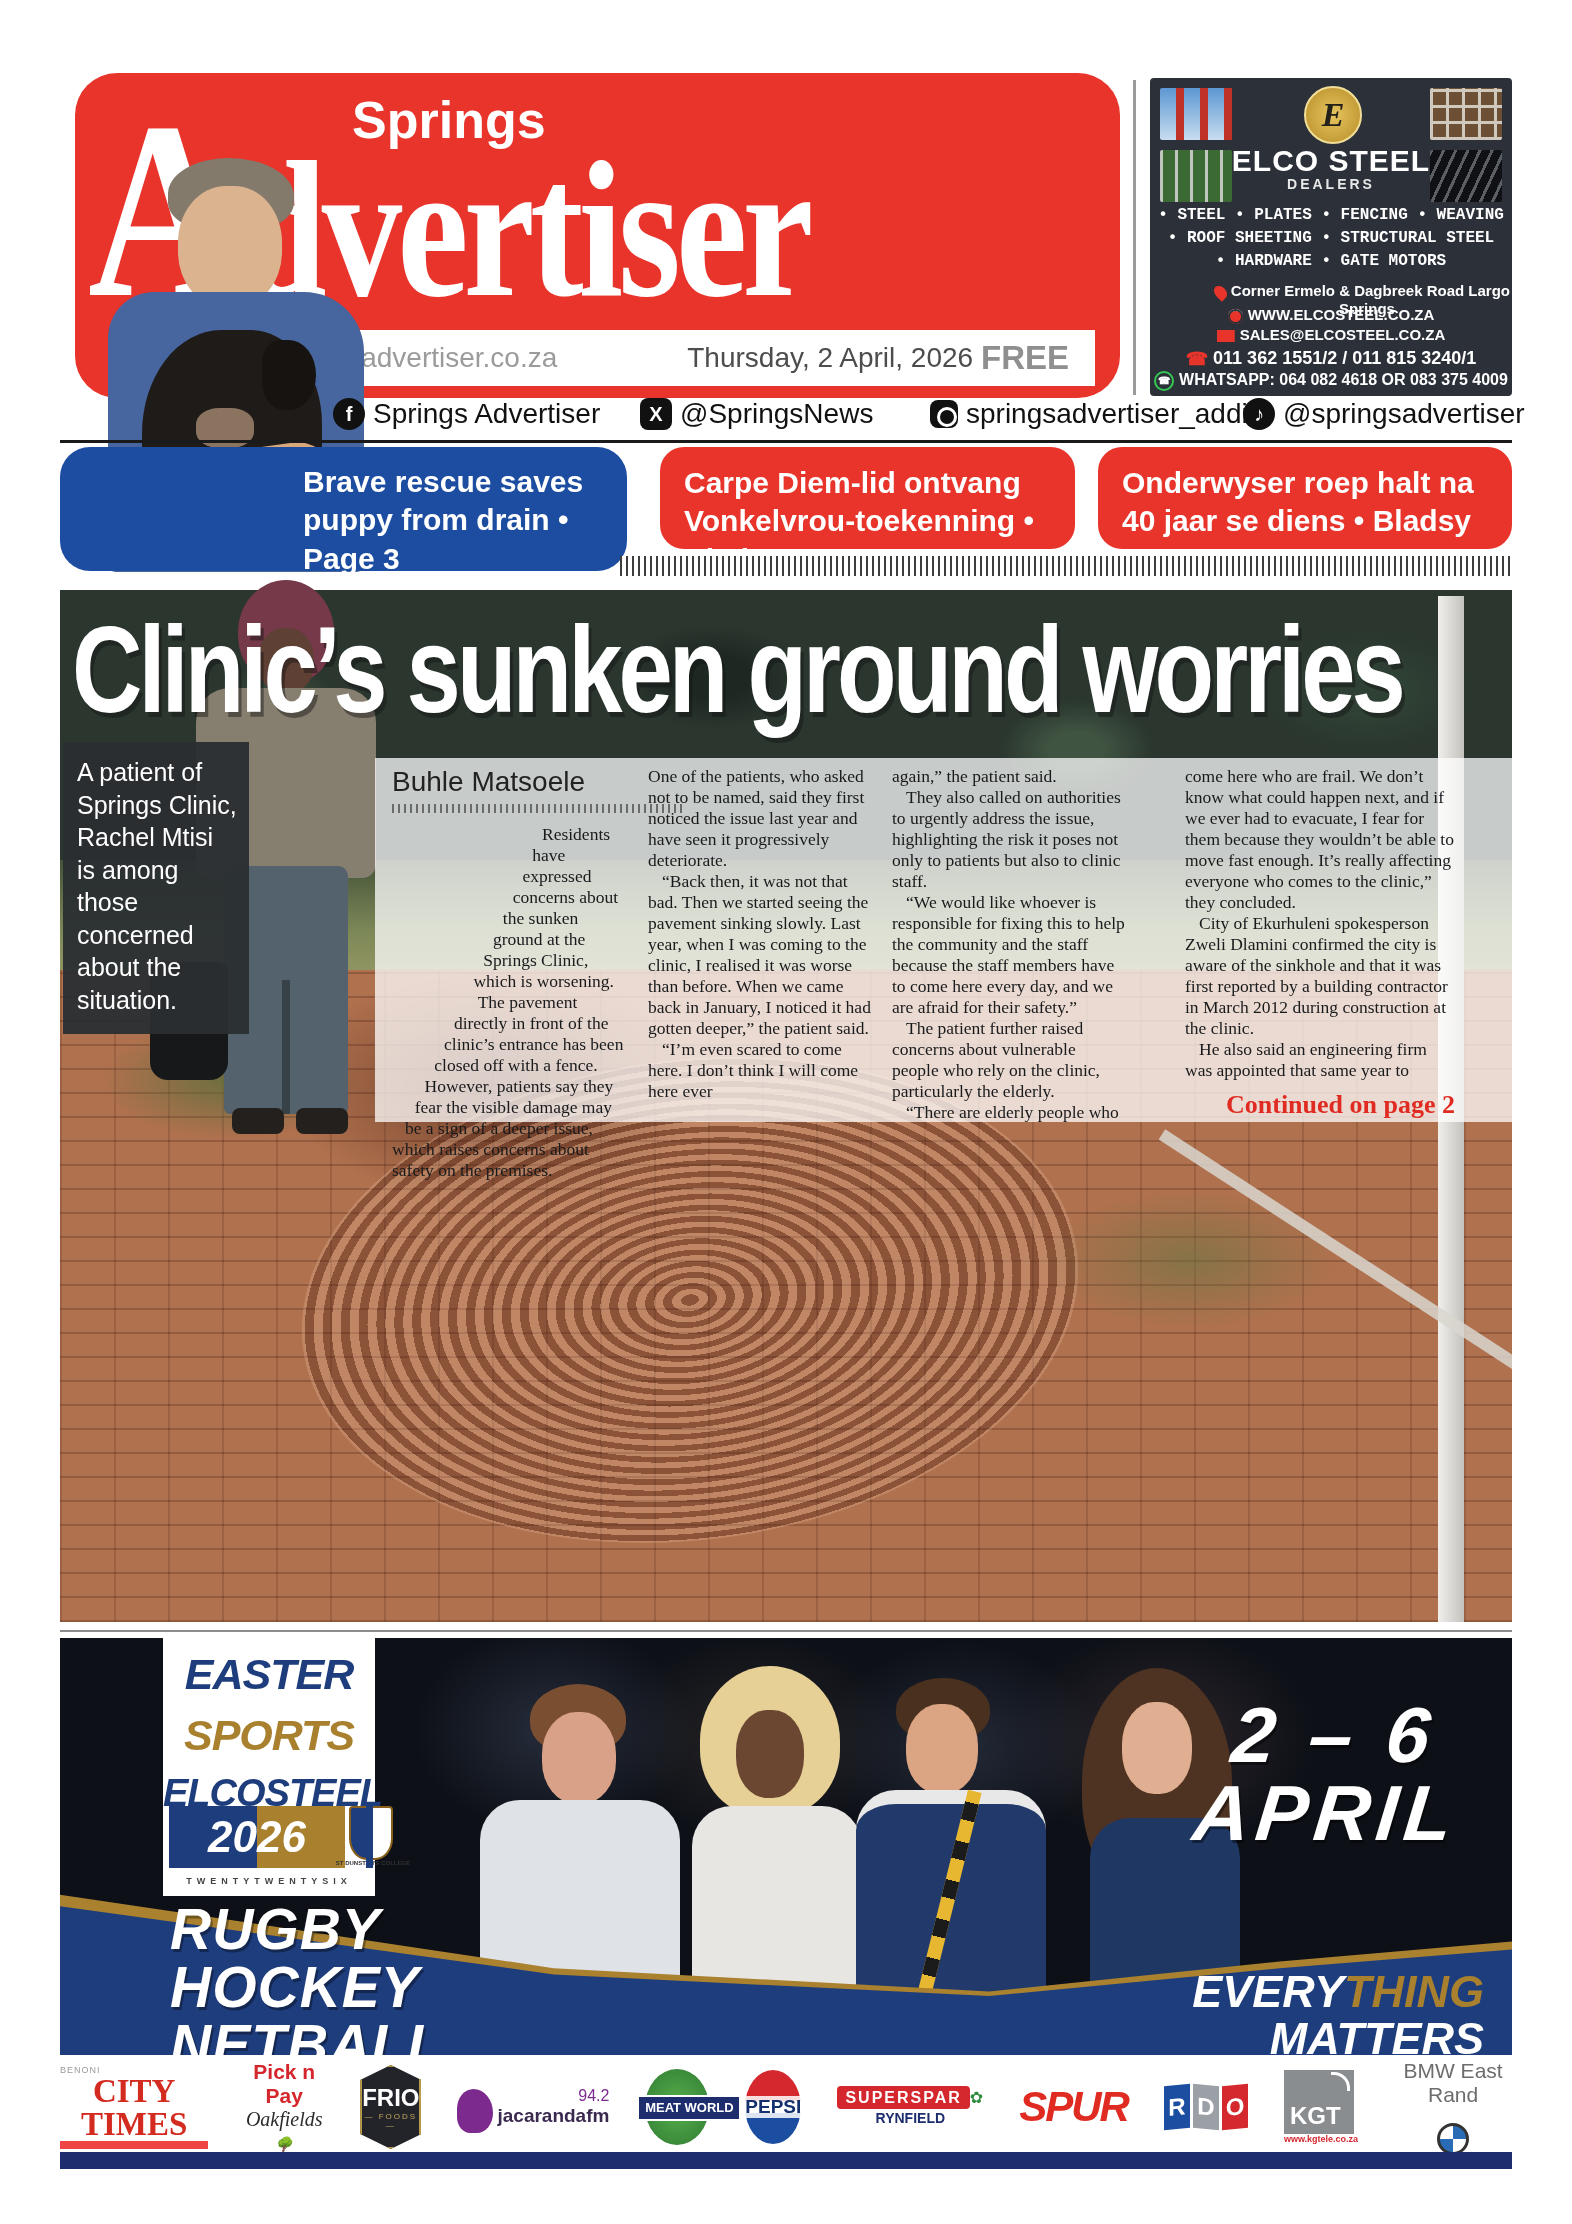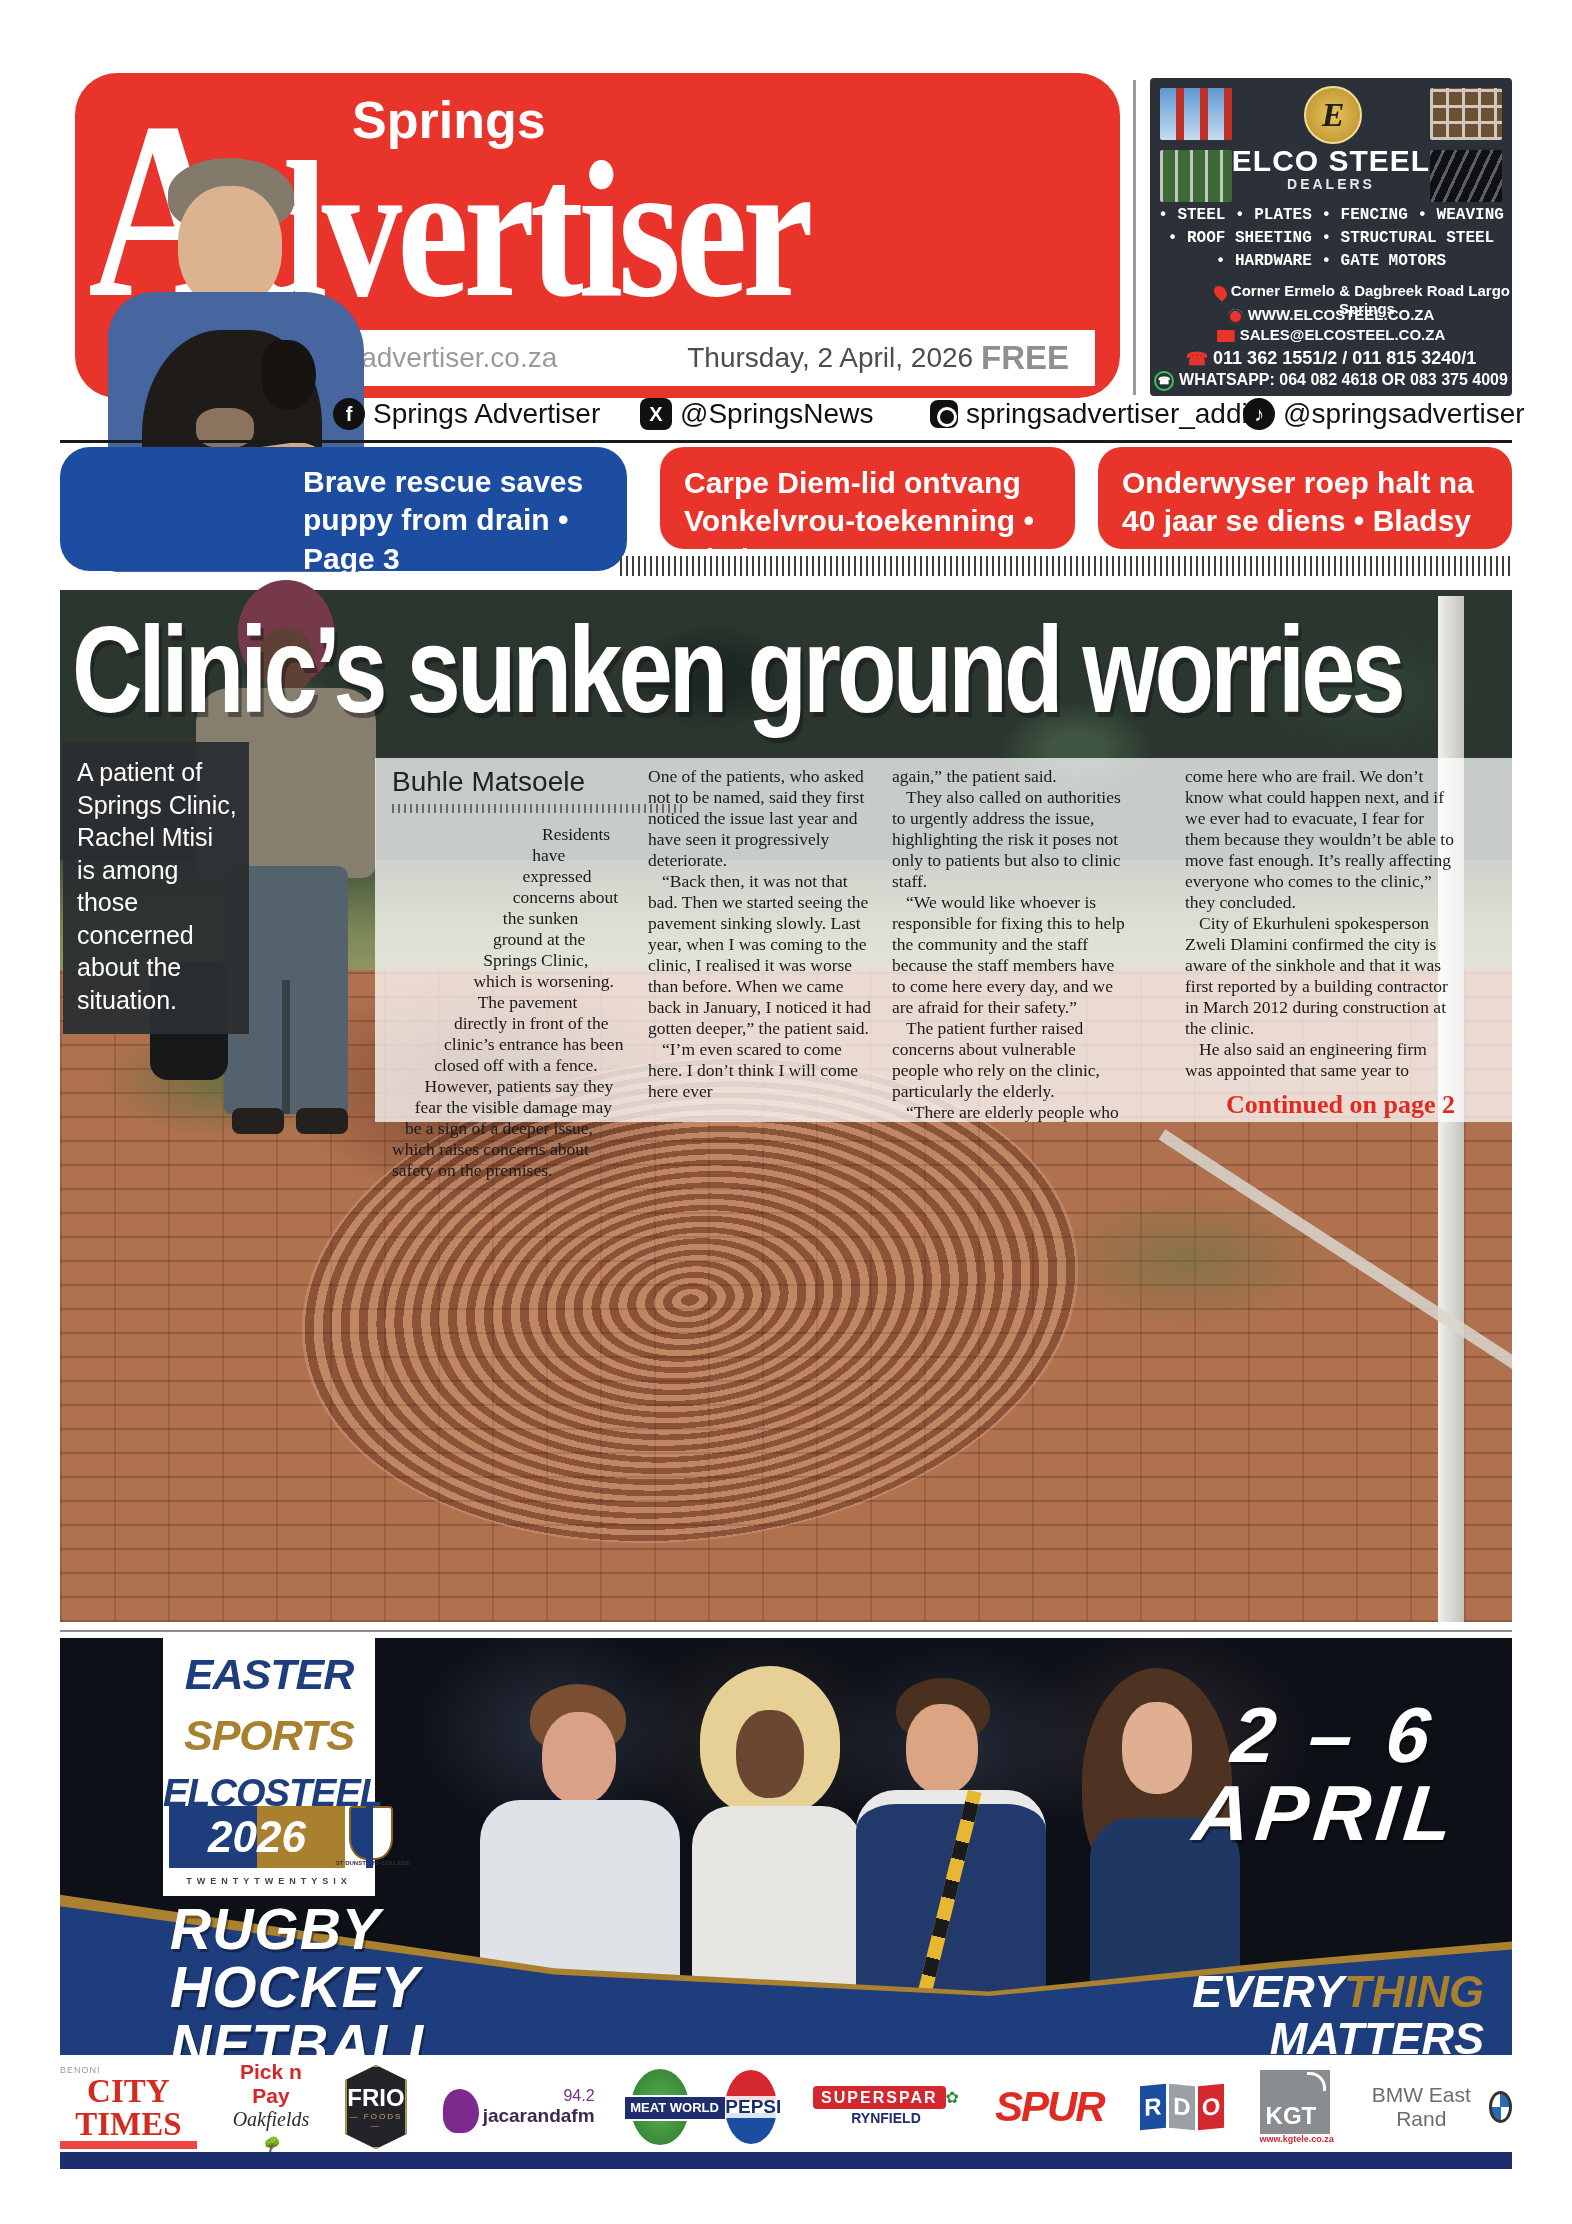--- a/index.html
+++ b/index.html
@@ -223,21 +223,21 @@
   .rdo{display:flex;gap:3px;}
   .rdo div{width:26px;height:44px;color:#fff;font-weight:800;font-size:24px;line-height:44px;}
   .rdo .r{background:#1b4ea0;transform:skewY(-6deg);}
   .rdo .d{background:#9aa0a6;transform:skewY(6deg);}
   .rdo .o{background:#d5272e;transform:skewY(-6deg);}
   .kgt{width:70px;height:64px;background:#8a8d90;position:relative;color:#fff;}
   .kgt .k{position:absolute;left:6px;bottom:4px;font-size:24px;font-weight:800;}
   .kgt .wifi{position:absolute;right:4px;top:2px;width:16px;height:16px;border-top:3px solid #fff;
      border-right:3px solid #fff;border-top-right-radius:16px;}
   .kgt-url{font-size:9px;color:#d5272e;font-weight:bold;}
-  .bmw{color:#6d6d6d;font-size:21px;display:flex;align-items:center;gap:16px;}
+  .bmw{color:#6d6d6d;font-size:21px;display:flex;align-items:center;gap:16px;flex-direction:column;}
   .roundel{width:26px;height:26px;border-radius:50%;border:3px solid #333;
      background:conic-gradient(#2a6bb5 0 25%,#fff 0 50%,#2a6bb5 0 75%,#fff 0 100%);}
 
   .bottombar{left:60px;top:2152px;width:1452px;height:17px;background:#1d2d6e;}
 </style>
 </head>
 <body>
 
 <div class="page">
 

